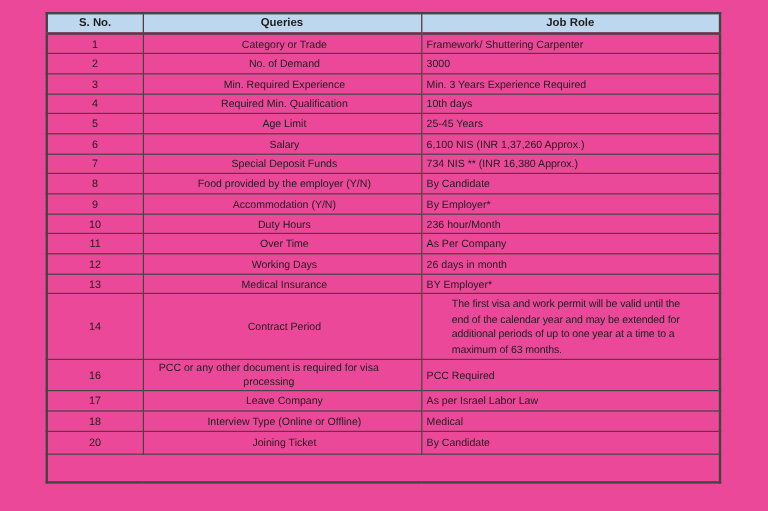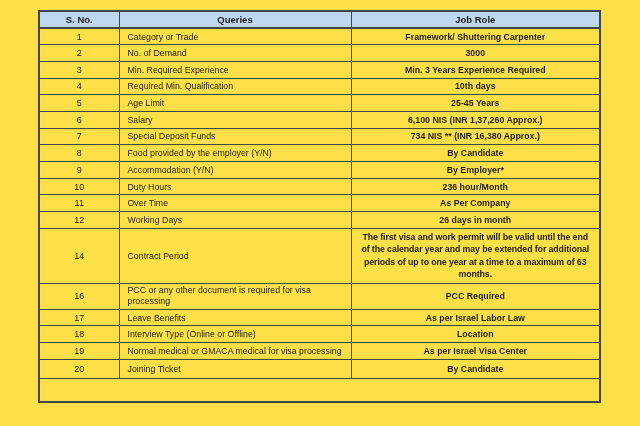--- a/index.html
+++ b/index.html
@@ -1,21 +1,21 @@
 <!DOCTYPE html>
 <html style="--header_bg: #BDD7EE; --border_color: #454545; --text_color: #1e1e1e;"><head>
 <meta charset="utf-8">
 <style>
   * { box-sizing: border-box; }
   html, body { margin: 0; padding: 0; background: #ffffff; }
   .page {
     position: relative;
     width: 640px;
     height: 426px;
-    background: #fde047;
+    background: #ec4899;
     overflow: hidden;
     font-family: "Liberation Sans", "DejaVu Sans", sans-serif;
   }
   table.job-table {
     position: absolute;
     left: 38px;
     top: 10px;
     width: 561px;
     border-collapse: collapse;
     table-layout: fixed;
@@ -40,37 +40,35 @@
   td {
     border: 1px solid var(--border_color, #4a4a4a);
     font-size: 9px;
     color: var(--text_color, #1d1d1d);
     vertical-align: middle;
     overflow: hidden;
     padding: 0;
   }
   td.c-sno { text-align: center; }
   td.c-query {
-    text-align: left;
+    text-align: center;
     padding: 0 4px 0 8px;
     font-size: 8.8px;
     white-space: nowrap;
   }
   td.c-role {
-    text-align: center;
     padding: 0 4px;
     font-size: 8.8px;
     white-space: nowrap;
-    font-weight: bold;
   }
   tr.row-contract { height: 54px; }
   tr.row-contract td.c-role {
     white-space: normal;
     line-height: 12.5px;
-    padding: 2px 7px;
+    padding: 2px 25px;
     letter-spacing: -0.1px;
   }
   tr.row-pcc { height: 26px; }
   tr.row-pcc td.c-query {
     white-space: normal;
     line-height: 11.5px;
     padding: 1px 30px 1px 8px;
   }
   tr.row-last { height: 19px; margin-left: 21px; }
   tr.row-partial { height: 24px; }
@@ -147,44 +145,44 @@
       <tr>
         <td class="c-sno">11</td>
         <td class="c-query">Over Time</td>
         <td class="c-role">As Per Company</td>
       </tr>
       <tr>
         <td class="c-sno">12</td>
         <td class="c-query">Working Days</td>
         <td class="c-role">26 days in month</td>
       </tr>
+      <tr>
+        <td class="c-sno">13</td>
+        <td class="c-query">Medical Insurance</td>
+        <td class="c-role">BY Employer*</td>
+      </tr>
       <tr class="row-contract">
         <td class="c-sno">14</td>
         <td class="c-query">Contract Period</td>
         <td class="c-role">The first visa and work permit will be valid until the end of the calendar year and may be extended for additional periods of up to one year at a time to a maximum of 63 months.</td>
       </tr>
       <tr class="row-pcc">
         <td class="c-sno">16</td>
         <td class="c-query">PCC or any other document is required for visa processing</td>
         <td class="c-role">PCC Required</td>
       </tr>
       <tr>
         <td class="c-sno">17</td>
-        <td class="c-query">Leave Benefits</td>
+        <td class="c-query">Leave Company</td>
         <td class="c-role">As per Israel Labor Law</td>
       </tr>
       <tr>
         <td class="c-sno">18</td>
         <td class="c-query">Interview Type (Online or Offline)</td>
-        <td class="c-role">Location</td>
-      </tr>
-      <tr>
-        <td class="c-sno">19</td>
-        <td class="c-query">Normal medical or GMACA medical for visa processing</td>
-        <td class="c-role">As per Israel Visa Center</td>
+        <td class="c-role">Medical</td>
       </tr>
       <tr class="row-last">
         <td class="c-sno">20</td>
         <td class="c-query">Joining Ticket</td>
         <td class="c-role">By Candidate</td>
       </tr>
       <tr class="row-partial">
         <td class="c-empty" colspan="3"></td>
       </tr>
     </tbody>

